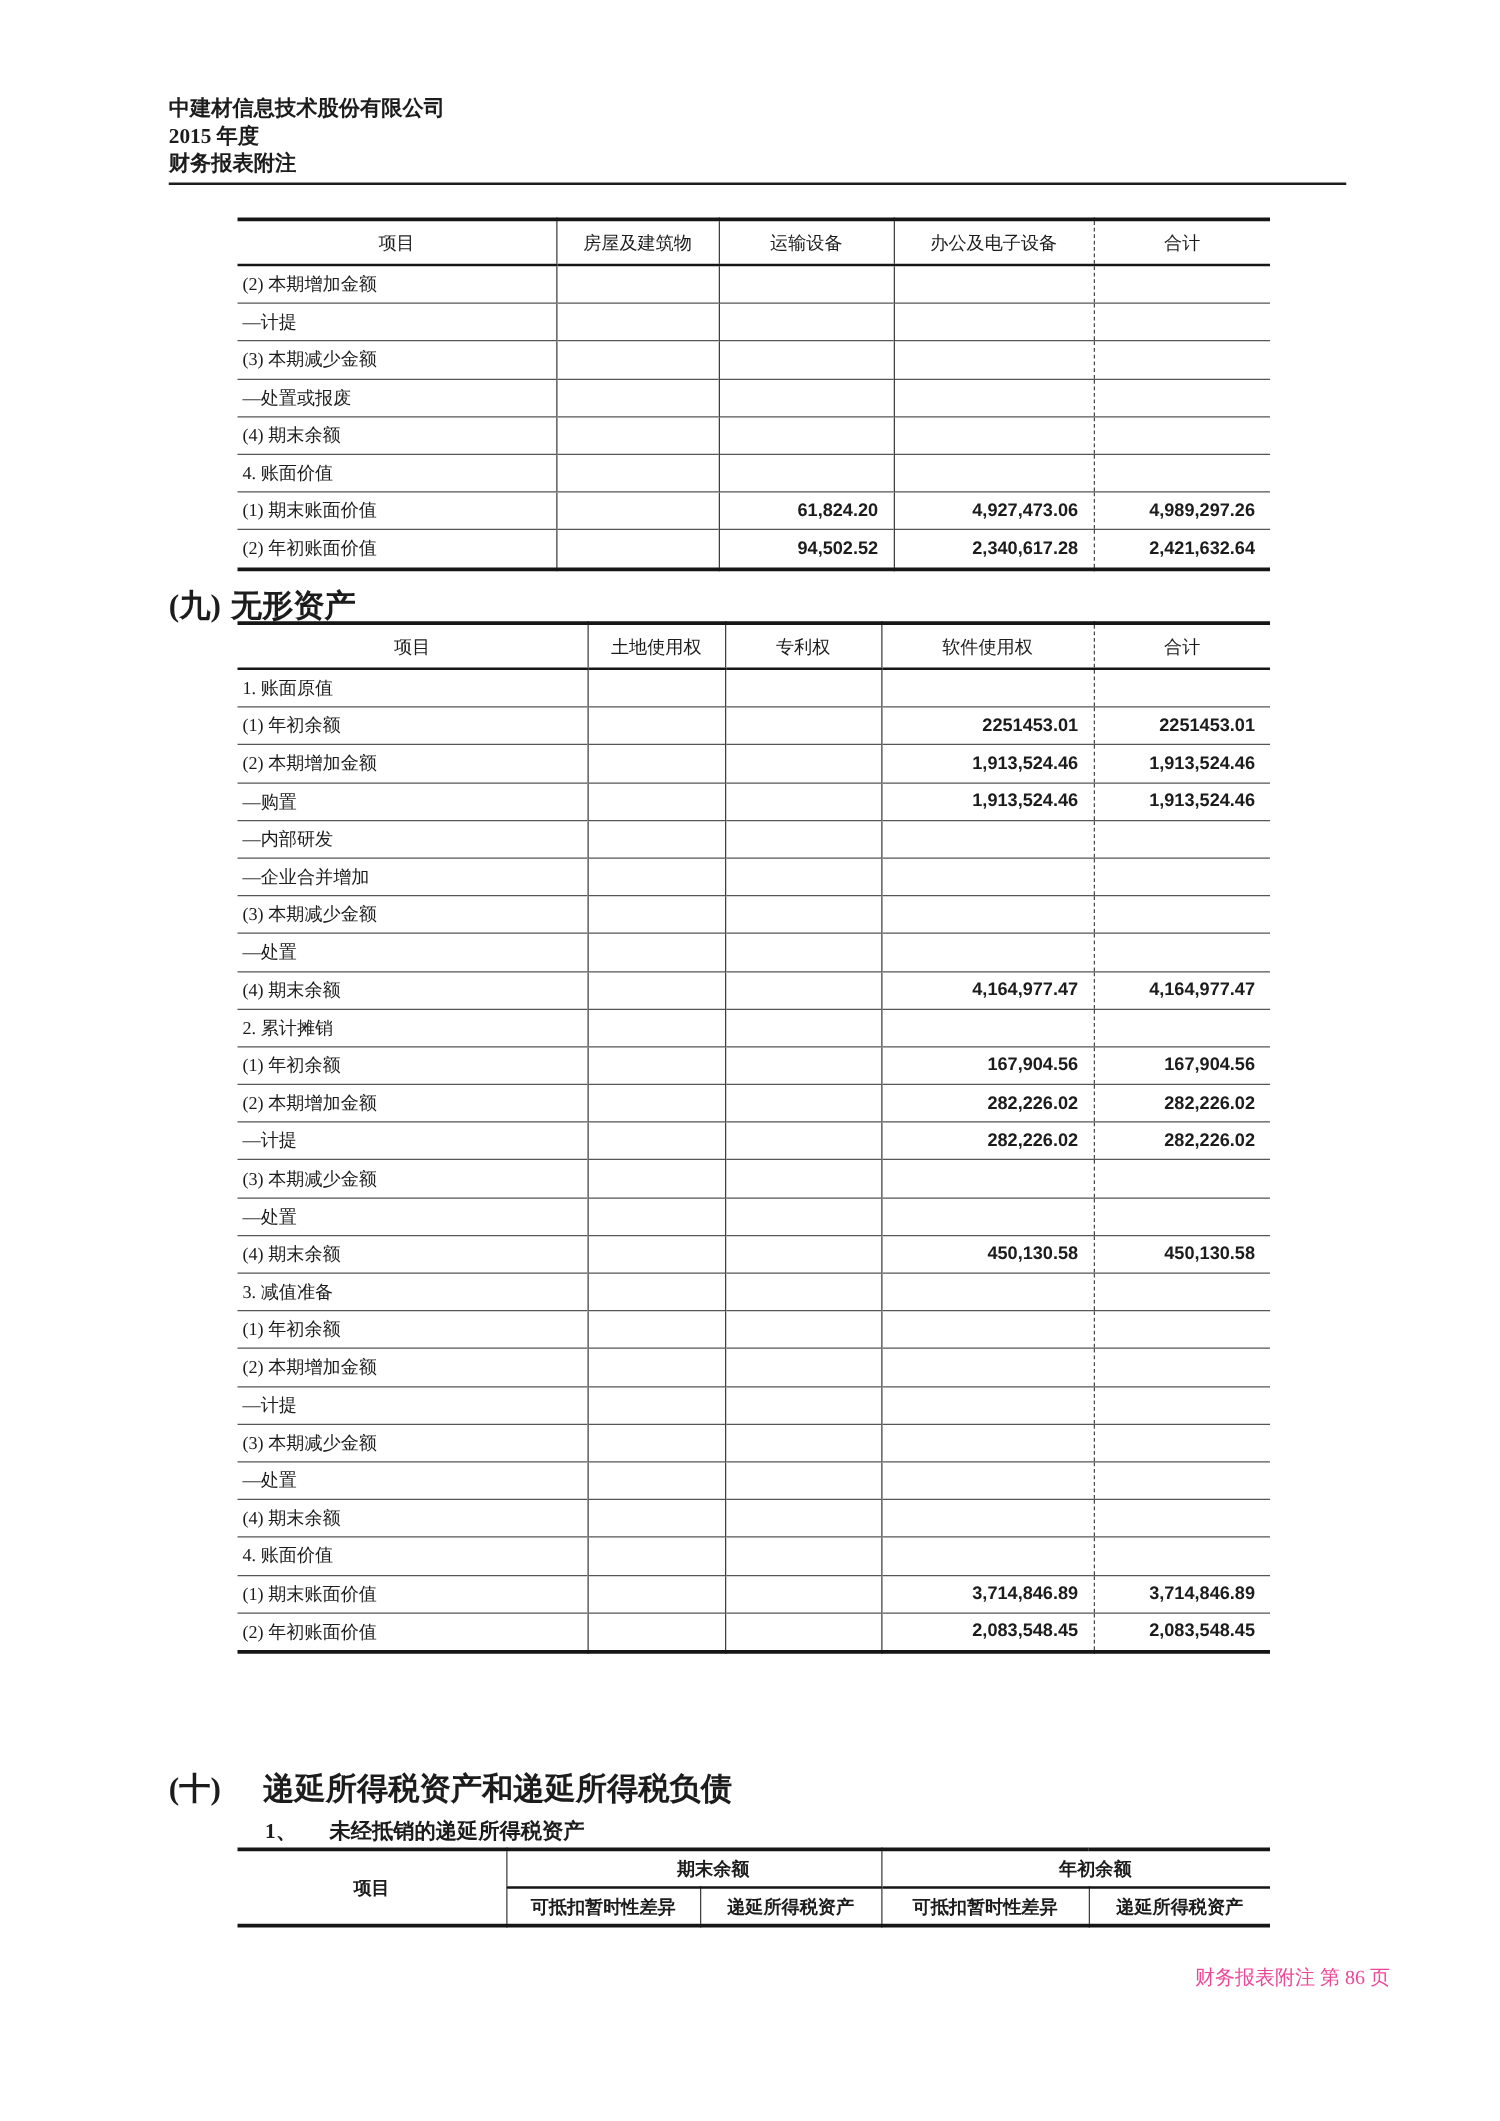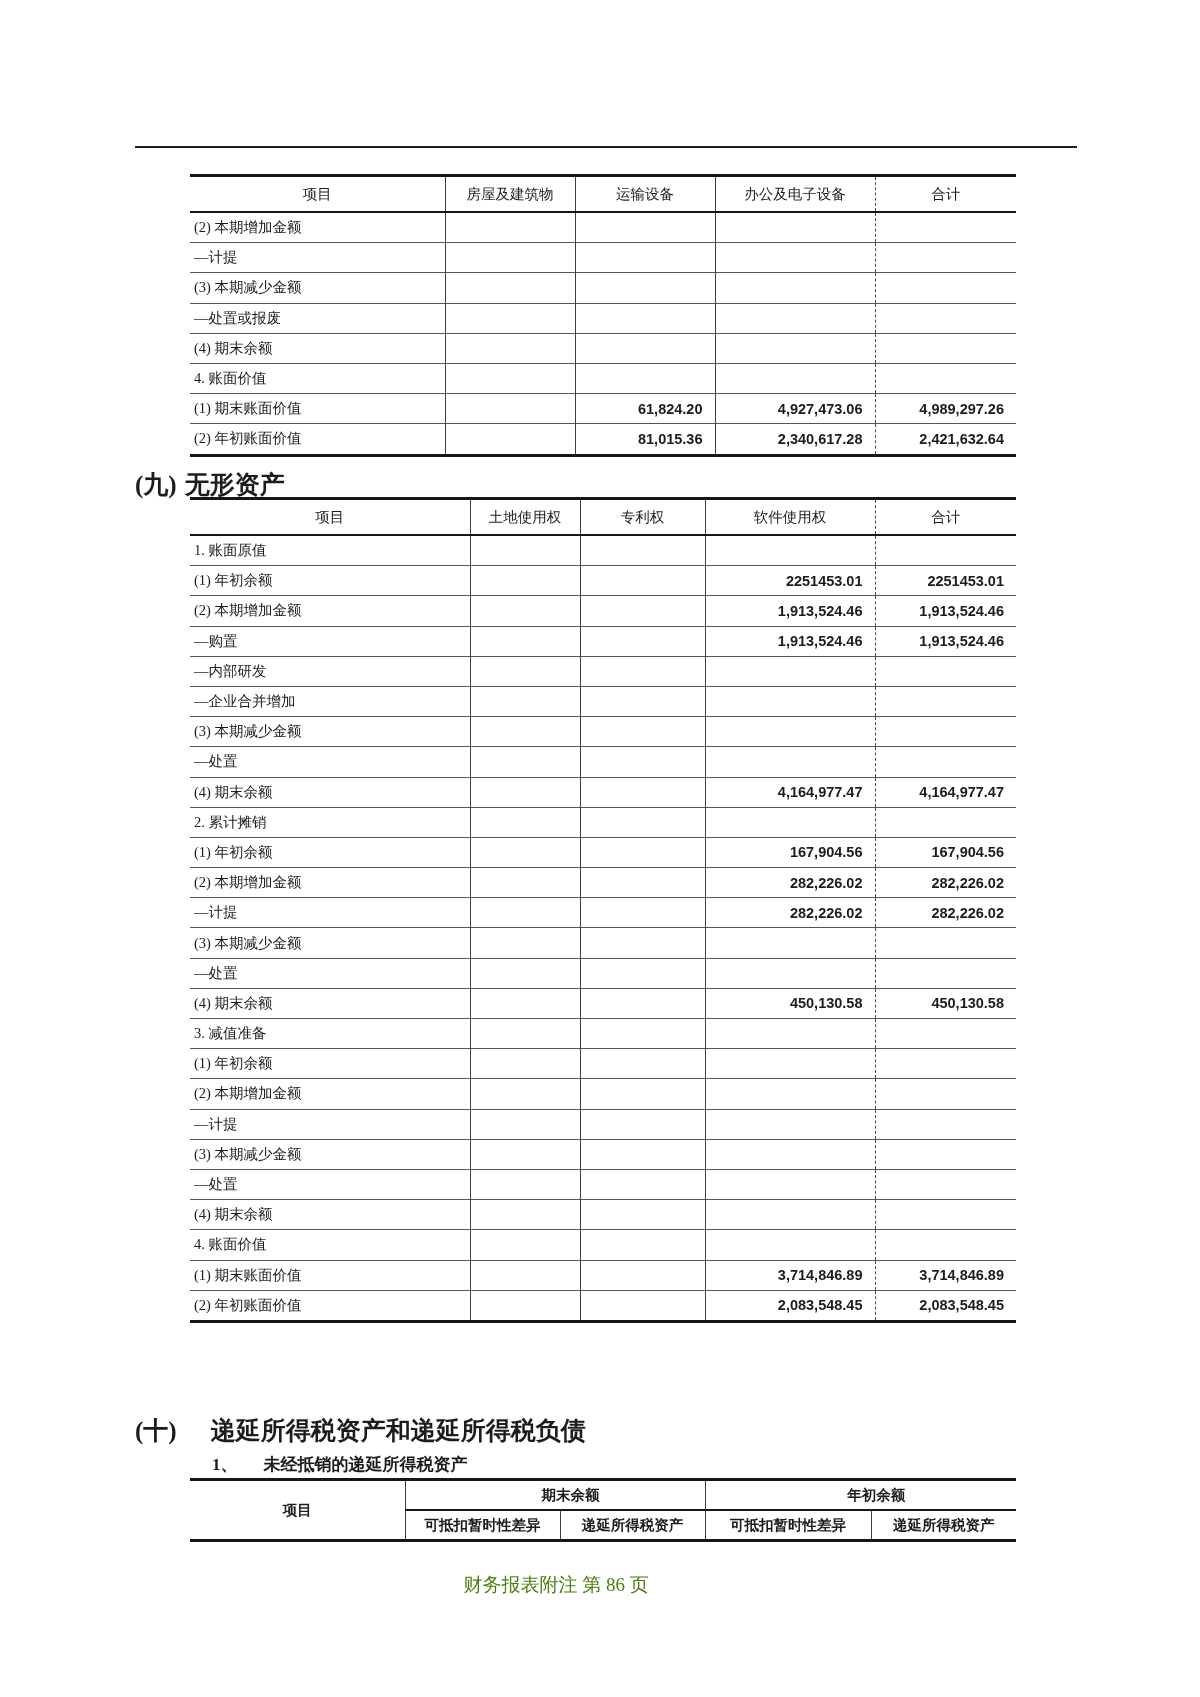--- a/index.html
+++ b/index.html
@@ -55,27 +55,32 @@
   
   .t3 table th{height:26px;}
   .t3 .group-th{border-bottom:2px solid #161616;padding-left:32px;}
   .t3 .item-th{border-bottom:2px solid #161616;}
   .t3 table{border-bottom:3px solid #161616;border-top:3px solid #161616;}
   .t3 .sub-th{border-bottom:2px solid #161616;}
   .t3 th.sub-sep{border-left:1px solid #3f3f3f;margin-top:48px;}
   .t3 th.group-sep{border-left:1px solid #3f3f3f;}
 
   
-  .page-footer{position:absolute;left:0;top:1572px;width:1112px;text-align:center;font-size:19px;color:#4d7c0f;}
+  .page-footer{position:absolute;left:0;top:1572px;width:1112px;text-align:right;font-size:16px;color:#ec4899;}
 </style>
 </head>
 <body>
 
 <div class="page">
 
+  <div class="doc-header">
+    <div>中建材信息技术股份有限公司</div>
+    <div>2015 年度</div>
+    <div>财务报表附注</div>
+  </div>
   <div class="header-rule"></div>
 
   <div class="tbl-wrap t1">
     <table class="fin-table">
       <colgroup>
         <col style="width:255px">
           <col style="width:130px">
           <col style="width:140px">
           <col style="width:160px">
           <col style="width:141px">
@@ -135,21 +140,21 @@
           <tr>
             <td class="label indent-1">(1) 期末账面价值</td>
             <td class="num"></td>
             <td class="num">61,824.20</td>
             <td class="num">4,927,473.06</td>
             <td class="num">4,989,297.26</td>
           </tr>
           <tr>
             <td class="label indent-1">(2) 年初账面价值</td>
             <td class="num"></td>
-            <td class="num">81,015.36</td>
+            <td class="num">94,502.52</td>
             <td class="num">2,340,617.28</td>
             <td class="num">2,421,632.64</td>
           </tr>
         </tbody>
     </table>
   </div>
 
   <div class="sec-heading sec9">
     <span class="sec-no">(九)</span><span>无形资产</span>
   </div>

